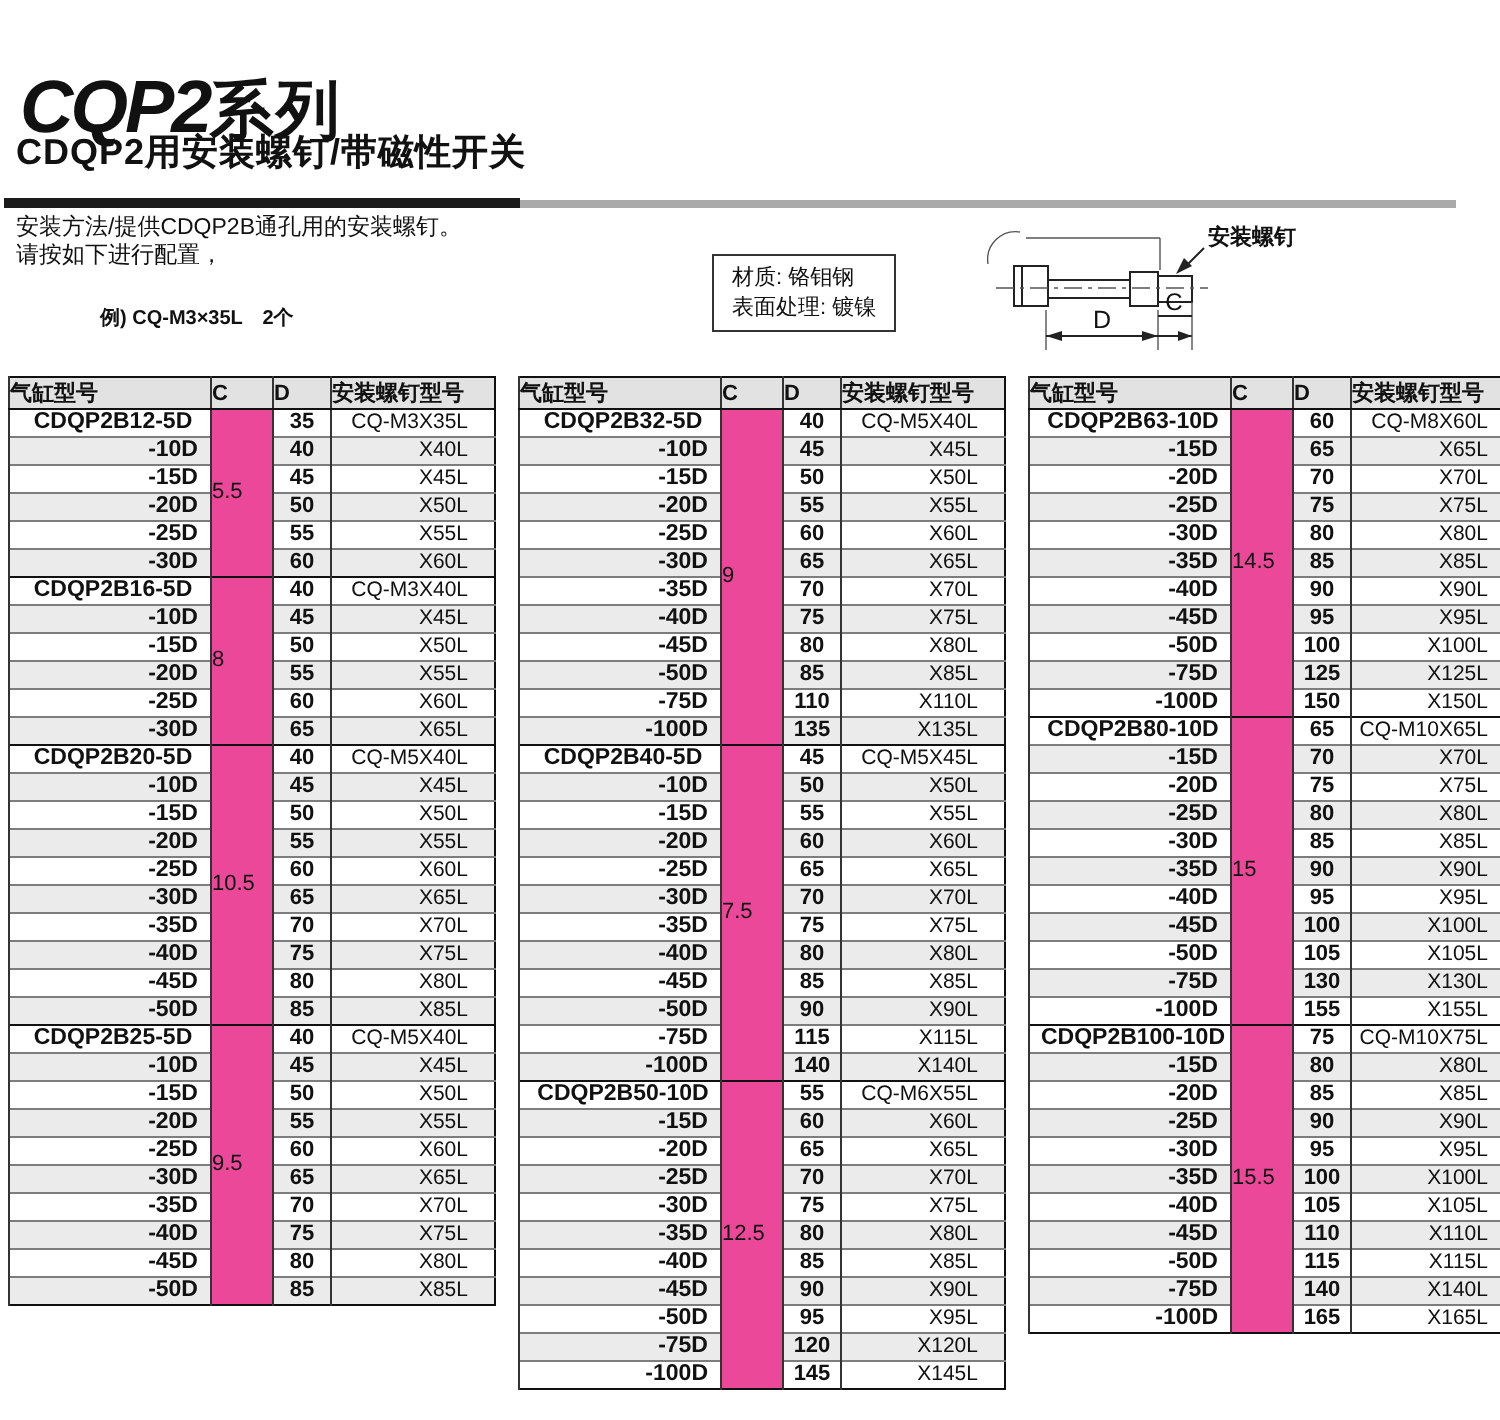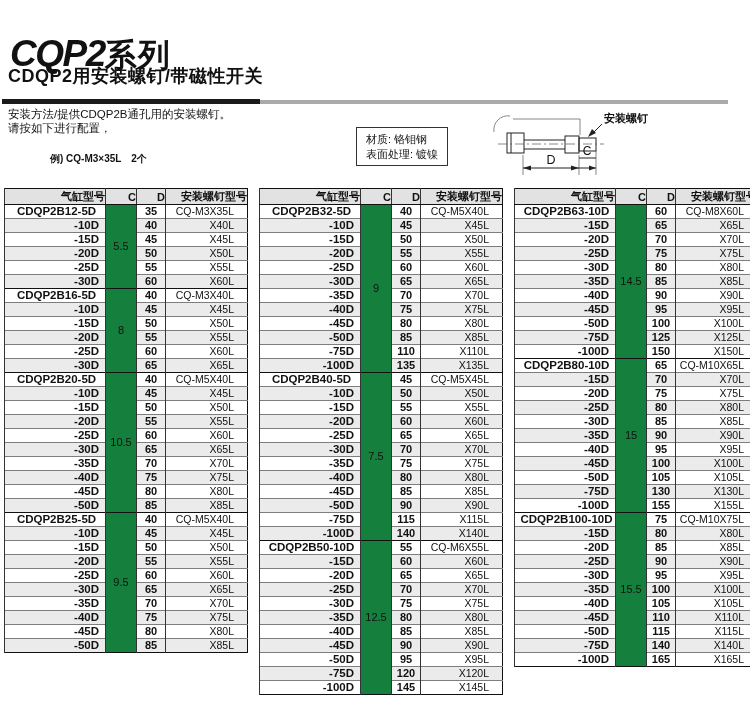--- a/index.html
+++ b/index.html
@@ -18,26 +18,26 @@
   .intro{position:absolute;left:8px;top:107px;font-size:11.5px;line-height:14px;white-space:nowrap}
   .example{position:absolute;left:50px;top:152px;font-size:10px;font-weight:bold;white-space:nowrap}
   .material-box{position:absolute;left:356px;top:127px;border:1.5px solid #333;padding:4px 9px;font-size:11px;line-height:14.5px;white-space:nowrap;background:#fff}
   .diagram{position:absolute;left:468px;top:102px}
   .diagram line,.diagram rect,.diagram path{stroke:#222;stroke-width:1;fill:none}
   .diagram .thin{stroke:#555;stroke-width:.7}
   .diagram .fillarrow{fill:#222;stroke:none}
   .diagram text{fill:#111;stroke:none;font-family:"Liberation Sans","DejaVu Sans",sans-serif}
   .tables{position:absolute;left:4px;top:188px;display:flex;gap:11px;align-items:flex-start}
   table{border-collapse:collapse;table-layout:fixed;width:241px;border:1.5px solid #101010;background:#fff}
-  th{background:#e2e2e2;font-size:11px;font-weight:bold;height:15px;padding:0;border-left:1px solid #333;border-bottom:1px solid #111;text-align:right}
+  th{background:#e2e2e2;font-size:11px;font-weight:bold;height:15px;padding:0;border-left:1px solid #333;border-bottom:1px solid #111;text-align:left}
   .h-model{width:100px}.h-c{width:30px}.h-d{width:28px}.h-screw{width:81px}
   td{height:13px;line-height:13px;padding:0;font-size:11px;border-left:1px solid #333;border-top:1px solid #7d7d7d;white-space:nowrap;overflow:hidden}
   td.model{font-weight:bold;font-size:11.5px;text-align:right;padding-right:6px}
   td.model.base{text-align:center;padding-left:3px;padding-right:0}
-  td.ccell{background:#15803d;text-align:center;vertical-align:middle;font-size:11px}
+  td.ccell{background:#ec4899;vertical-align:middle;font-size:11px}
   td.dcell{font-weight:bold;text-align:center}
   td.scell{text-align:right;padding-right:13px;font-size:10.5px}
   tr.alt td{background:#ebebeb}
   tr.bstart td{border-top:1px solid #111}
 </style>
 </head>
 <body>
 
 <h1 class="title"><span class="code">CQP2</span><span class="suffix">系列</span></h1>
 

